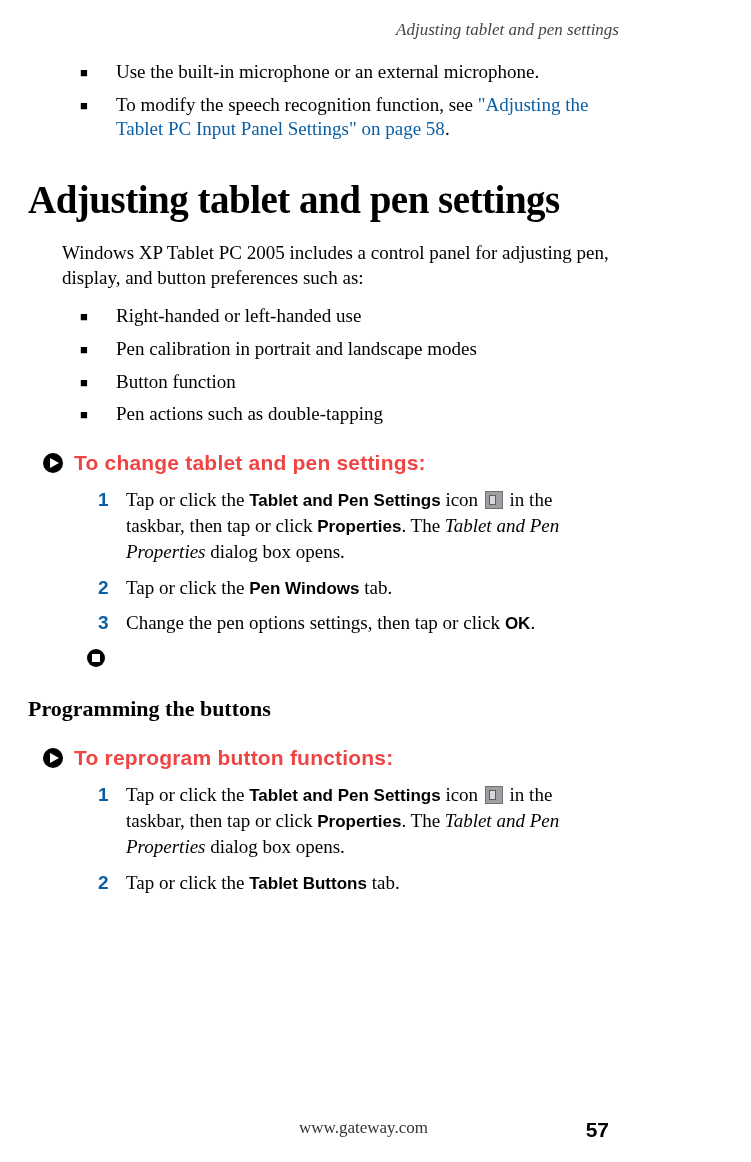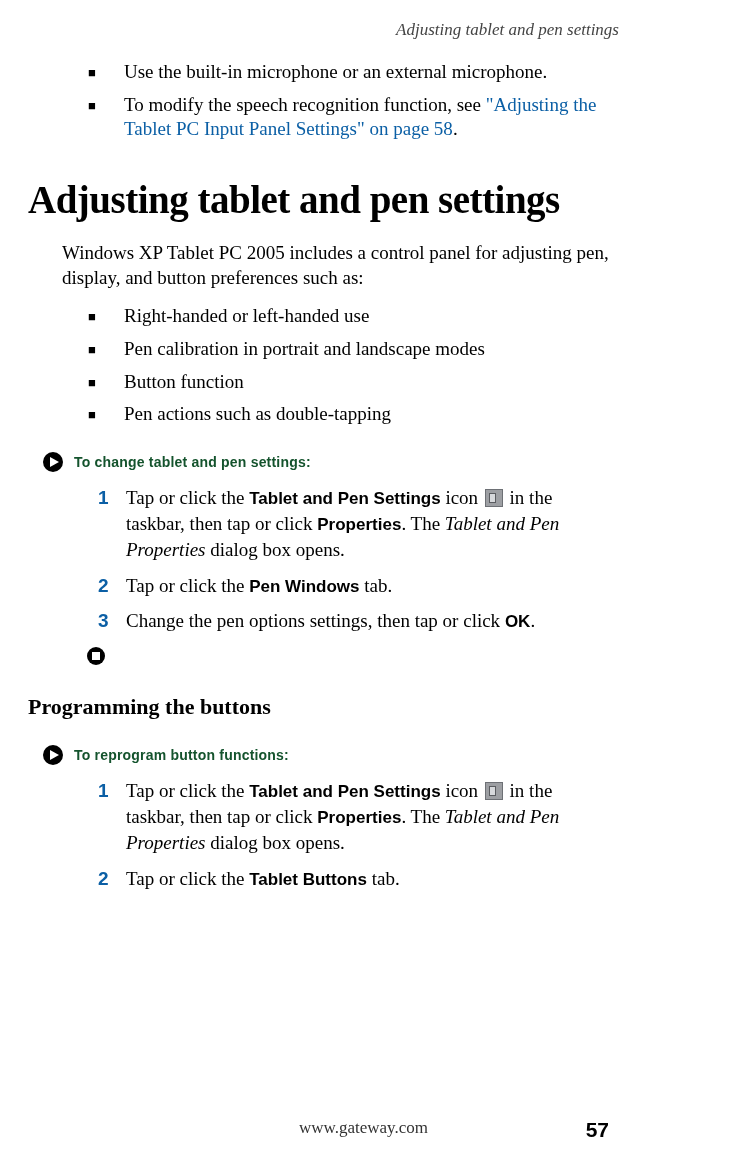--- a/index.html
+++ b/index.html
@@ -20,21 +20,21 @@
   .running-head {
     text-align: right;
     font-style: italic;
     color: #444;
     font-size: 17px;
     margin-bottom: 20px;
     padding-right: 4px;
   }
   ul.bullets {
     list-style: none;
-    margin: 8px;
+    margin: 0;
     padding: 0 0 0 52px;
   }
   ul.bullets > li {
     position: relative;
     padding-left: 36px;
     font-size: 19px;
     line-height: 1.3;
     margin-bottom: 8px;
   }
   ul.bullets > li::before {
@@ -70,22 +70,22 @@
   .proc-header {
     display: flex;
     align-items: center;
     gap: 10px;
     margin: 24px 0 10px 14px;
   }
   .proc-header h3 {
     margin: 0;
     font-family: Arial, Helvetica, sans-serif;
     font-weight: bold;
-    color: #14532d;
-    font-size: 14px;
+    color: #ef4444;
+    font-size: 21px;
     letter-spacing: 0.2px;
   }
   .arrow-icon svg { display: block; }
   ol.steps {
     list-style: none;
     margin: 12px;
     padding: 0 0 0 58px;
     counter-reset: step;
   }
   ol.steps > li {

